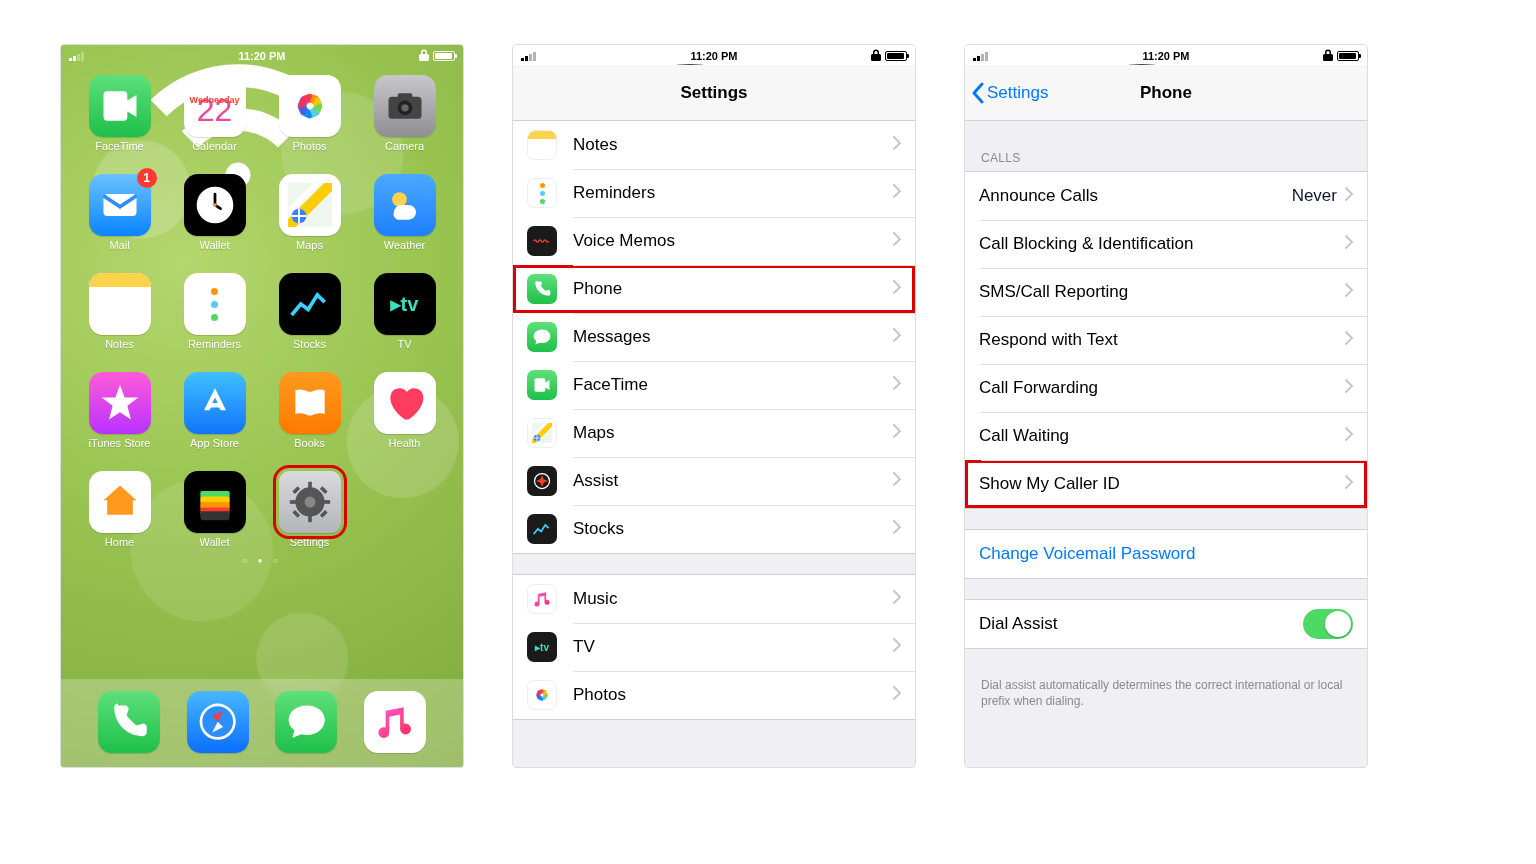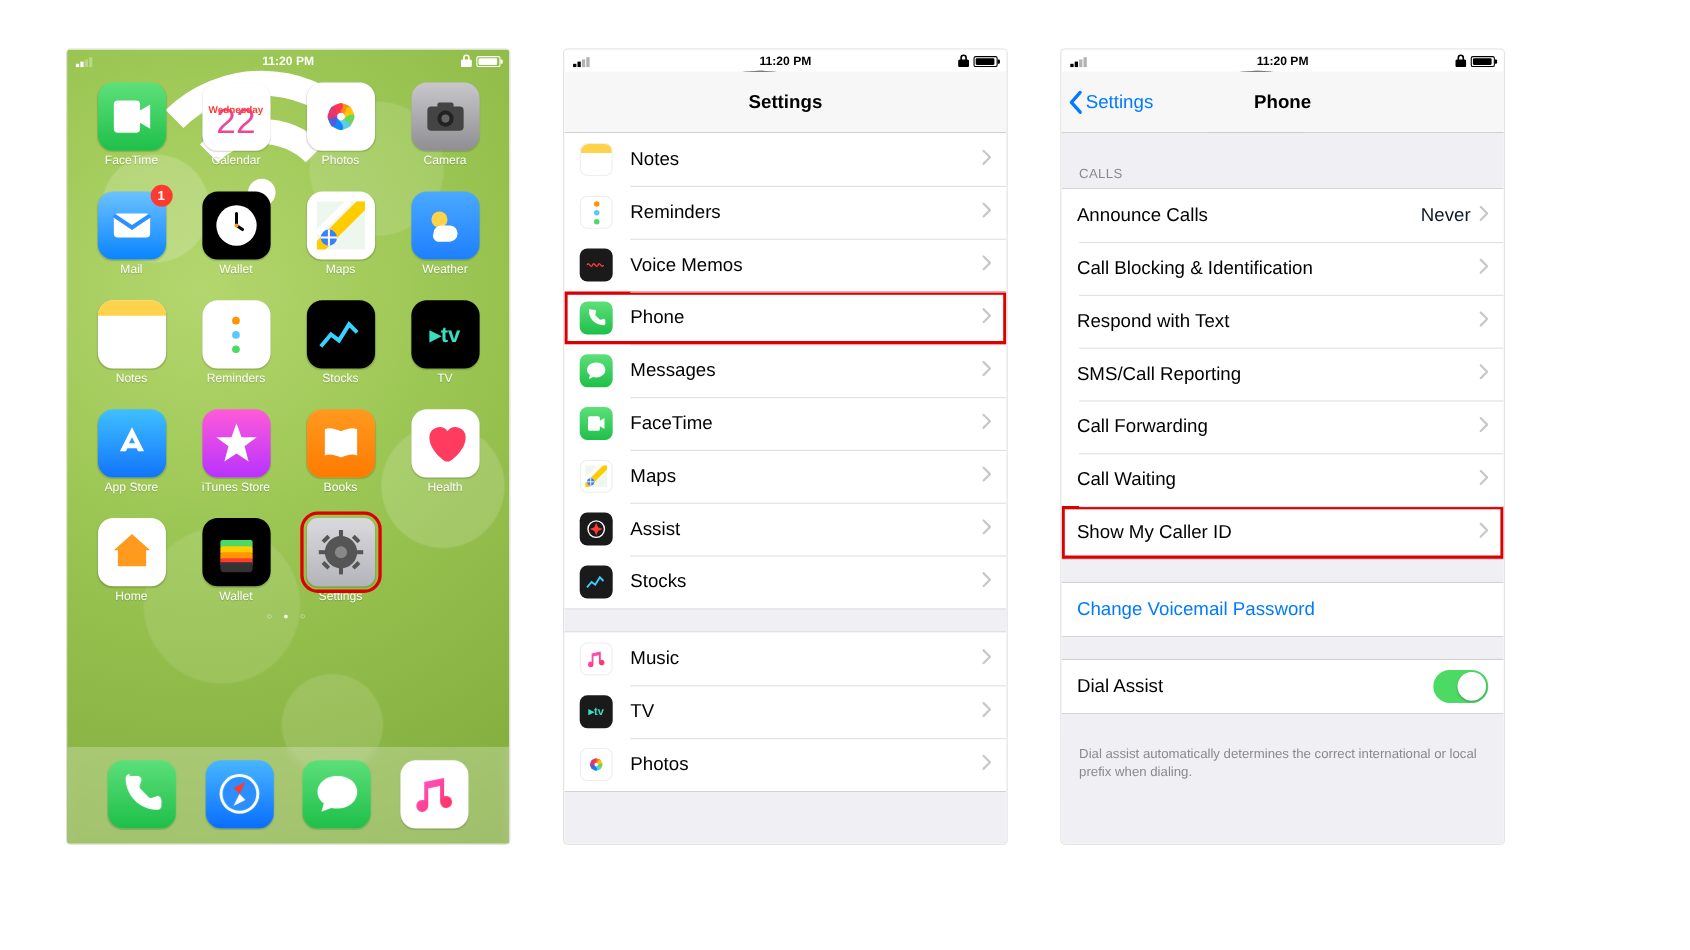--- a/index.html
+++ b/index.html
@@ -460,34 +460,34 @@
             </div>
             <div class="app-label">Stocks</div>
           </div>
           <div class="app">
             <div class="app-icon ic-tv">
               <span style="color:#38e0c0;font-weight:700;font-size:20px">▸tv</span>
             </div>
             <div class="app-label">TV</div>
           </div>
           <div class="app">
+            <div class="app-icon ic-itunes">
+              <svg viewBox="0 0 24 24" width="44" height="44">
+                <use href="#star-glyph"></use>
+              </svg>
+            </div>
+            <div class="app-label">iTunes Store</div>
+          </div>
+          <div class="app">
             <div class="app-icon ic-appstore">
               <svg viewBox="0 0 24 24" width="44" height="44">
                 <use href="#appstore-glyph"></use>
               </svg>
             </div>
             <div class="app-label">App Store</div>
-          </div>
-          <div class="app">
-            <div class="app-icon ic-itunes">
-              <svg viewBox="0 0 24 24" width="44" height="44">
-                <use href="#star-glyph"></use>
-              </svg>
-            </div>
-            <div class="app-label">iTunes Store</div>
           </div>
           <div class="app">
             <div class="app-icon ic-books">
               <svg viewBox="0 0 24 24" width="44" height="44">
                 <use href="#books-glyph"></use>
               </svg>
             </div>
             <div class="app-label">Books</div>
           </div>
           <div class="app">
@@ -757,27 +757,27 @@
                   <use href="#chev-right"></use>
                 </svg></span>
             </div>
             <div class="row no-icon">
               <div class="row-label">Call Blocking &amp; Identification</div>
               <span class="chev"><svg>
                   <use href="#chev-right"></use>
                 </svg></span>
             </div>
             <div class="row no-icon">
+              <div class="row-label">SMS/Call Reporting</div>
+              <span class="chev"><svg>
+                  <use href="#chev-right"></use>
+                </svg></span>
+            </div>
+            <div class="row no-icon">
               <div class="row-label">Respond with Text</div>
-              <span class="chev"><svg>
-                  <use href="#chev-right"></use>
-                </svg></span>
-            </div>
-            <div class="row no-icon">
-              <div class="row-label">SMS/Call Reporting</div>
               <span class="chev"><svg>
                   <use href="#chev-right"></use>
                 </svg></span>
             </div>
             <div class="row no-icon">
               <div class="row-label">Call Forwarding</div>
               <span class="chev"><svg>
                   <use href="#chev-right"></use>
                 </svg></span>
             </div>

